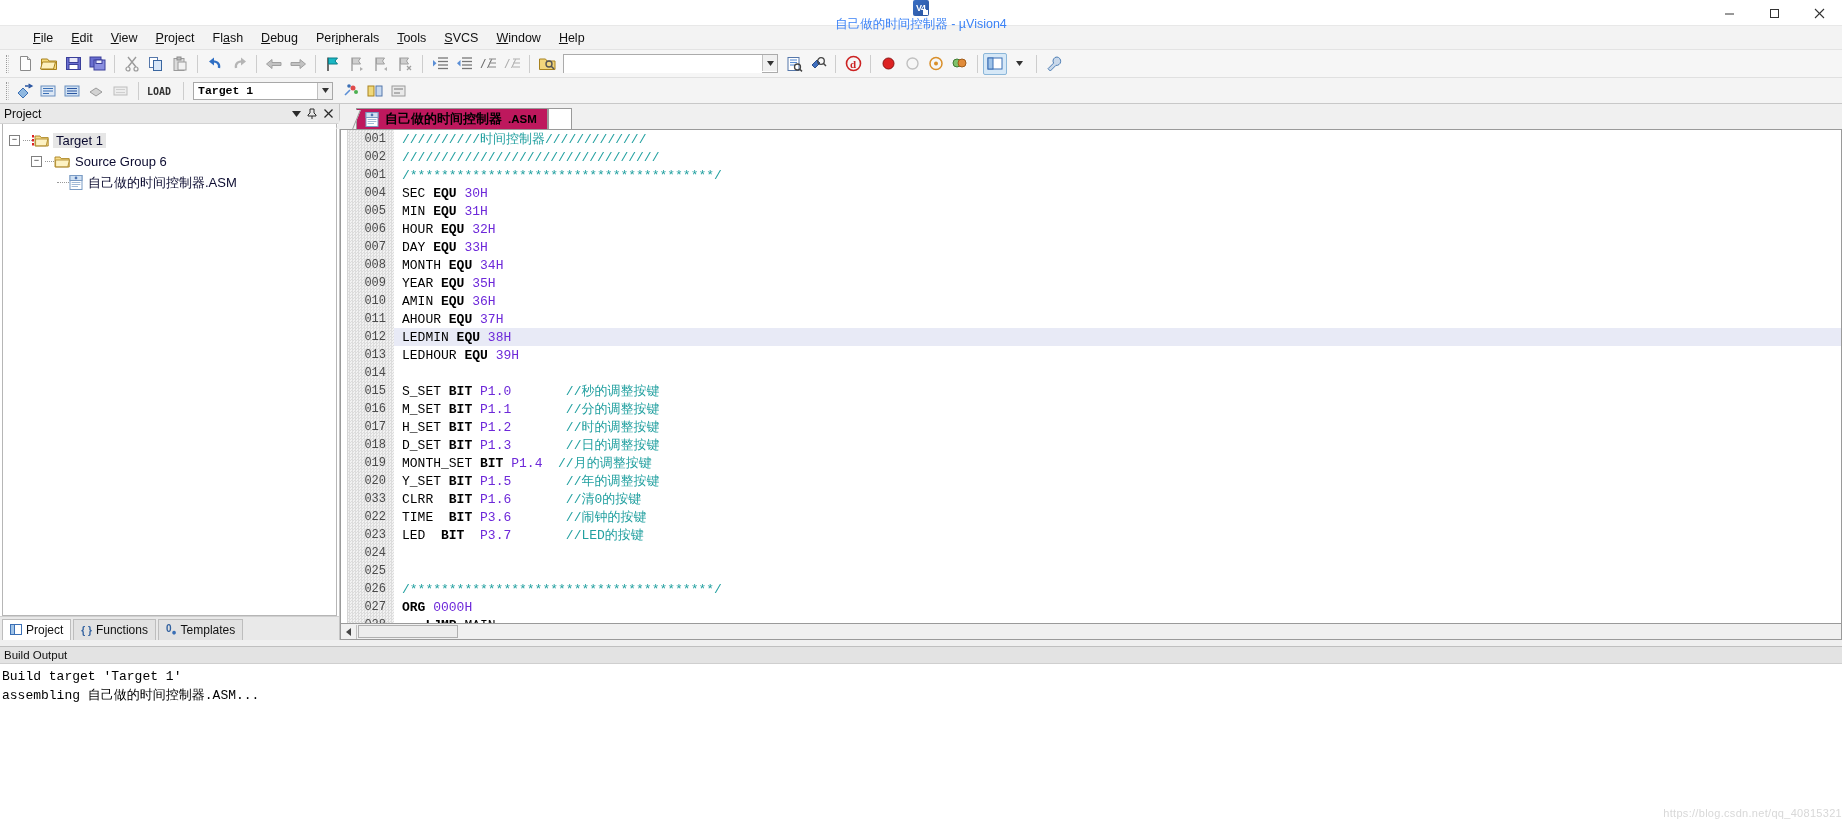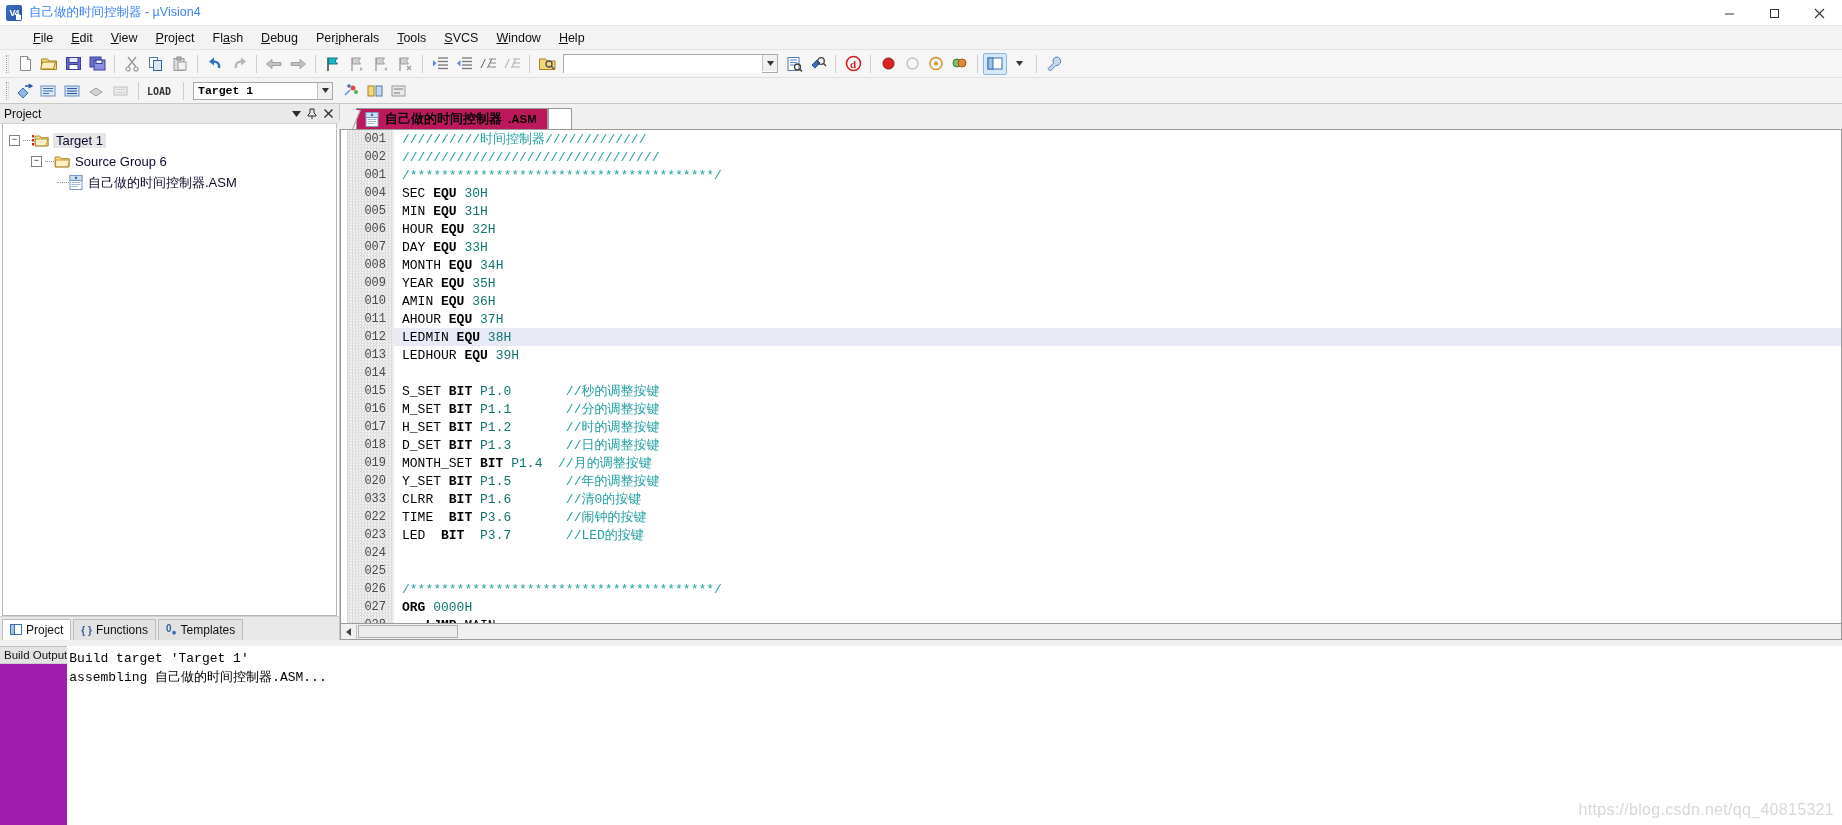--- a/index.html
+++ b/index.html
@@ -10,20 +10,21 @@
     overflow: hidden;
   }
   body { position: relative; }
 
   
   .titlebar {
     height: 26px; background: #ffffff;
     display: flex; align-items: center;
     border-bottom: 1px solid #e8e8e8;
     position: relative;
+    flex-direction: column;
   }
   .app-icon {
     width: 16px; height: 16px; margin-left: 6px; margin-right: 7px;
     background: linear-gradient(135deg,#3a6fc4 0%,#2a55a0 100%);
     border-radius: 2px; color: #fff;
     font-size: 9px; font-weight: bold;
     display: flex; align-items: center; justify-content: center;
     letter-spacing: -1px;
     position: relative; flex: none;
   }
@@ -173,47 +174,47 @@
     width:46px; flex:none; text-align:right; padding-right:8px;
     color:#4a4a4a; font-size:12px;
     background-image: repeating-conic-gradient(#dcdcdc 0% 25%, #f2f2f2 0% 50%);
     background-size: 3px 3px;
     height:18px; line-height:18px;
   }
   .code-line.hl .ln { background-image: repeating-conic-gradient(#dcdcdc 0% 25%, #f2f2f2 0% 50%); }
   .code-text { padding-left:8px; color:#000; }
   .tok-cmt  { color: #22a0a0; }
   .tok-kw   { color: #000; font-weight: bold; }
-  .tok-num  { color: #0f766e; }
+  .tok-num  { color: #6d28d9; }
   .tok-id   { color: #000; }
 
   .hscroll {
     height:16px; background:#f0f0f0; border:1px solid #9a9a9a; border-top:none;
     display:flex; align-items:center; position:relative;
   }
   .hs-btn { width:16px;height:14px; background:#f0f0f0; border-right:1px solid #c0c0c0;
             display:flex;align-items:center;justify-content:center;font-size:8px;color:#333; flex:none;}
   .hs-thumb { width:100px;height:13px;background:#ededed;border:1px solid #b0b0b0; margin-left:1px; flex:none;}
 
   
-  .build-panel { height: 100%; background:#a21caf; display:flex; flex-direction:row;justify-content:flex-end; }
+  .build-panel { height: 100%; background:#701a75; display:flex; flex-direction:column;justify-content:flex-end; }
   .build-header {
     height:18px; background:#e3e3e3; display:flex;align-items:center;
     padding-left:4px; font-size:11.5px; color:#111;
     border-top:1px solid #c0c0c0; border-bottom:1px solid #cfcfcf;
   }
   .build-body {
     flex:1; background:#fff; padding:3px 0 0 2px;
     font-family:"Liberation Mono", monospace; font-size:13px; color:#000;
     position:relative; overflow:hidden;
   }
   .build-line { height:19px; line-height:19px; white-space:pre; }
   .watermark {
-    position:absolute; right:8px; bottom:6px;
-    font-size:16px; color:#d8d8d8; font-family:"Liberation Sans", sans-serif;
+    position:absolute; right:0; bottom:6px;
+    font-size:11px; color:#d8d8d8; font-family:"Liberation Sans", sans-serif;
     letter-spacing:0.3px;
   }
   .bottom-region { position:absolute; left:0; right:0; bottom:0; height:179px; }
 </style>
 </head>
 <body>
 
 <div class="titlebar">
   <div class="app-icon">V4</div>
   <div class="title-text">自己做的时间控制器  - µVision4</div>

